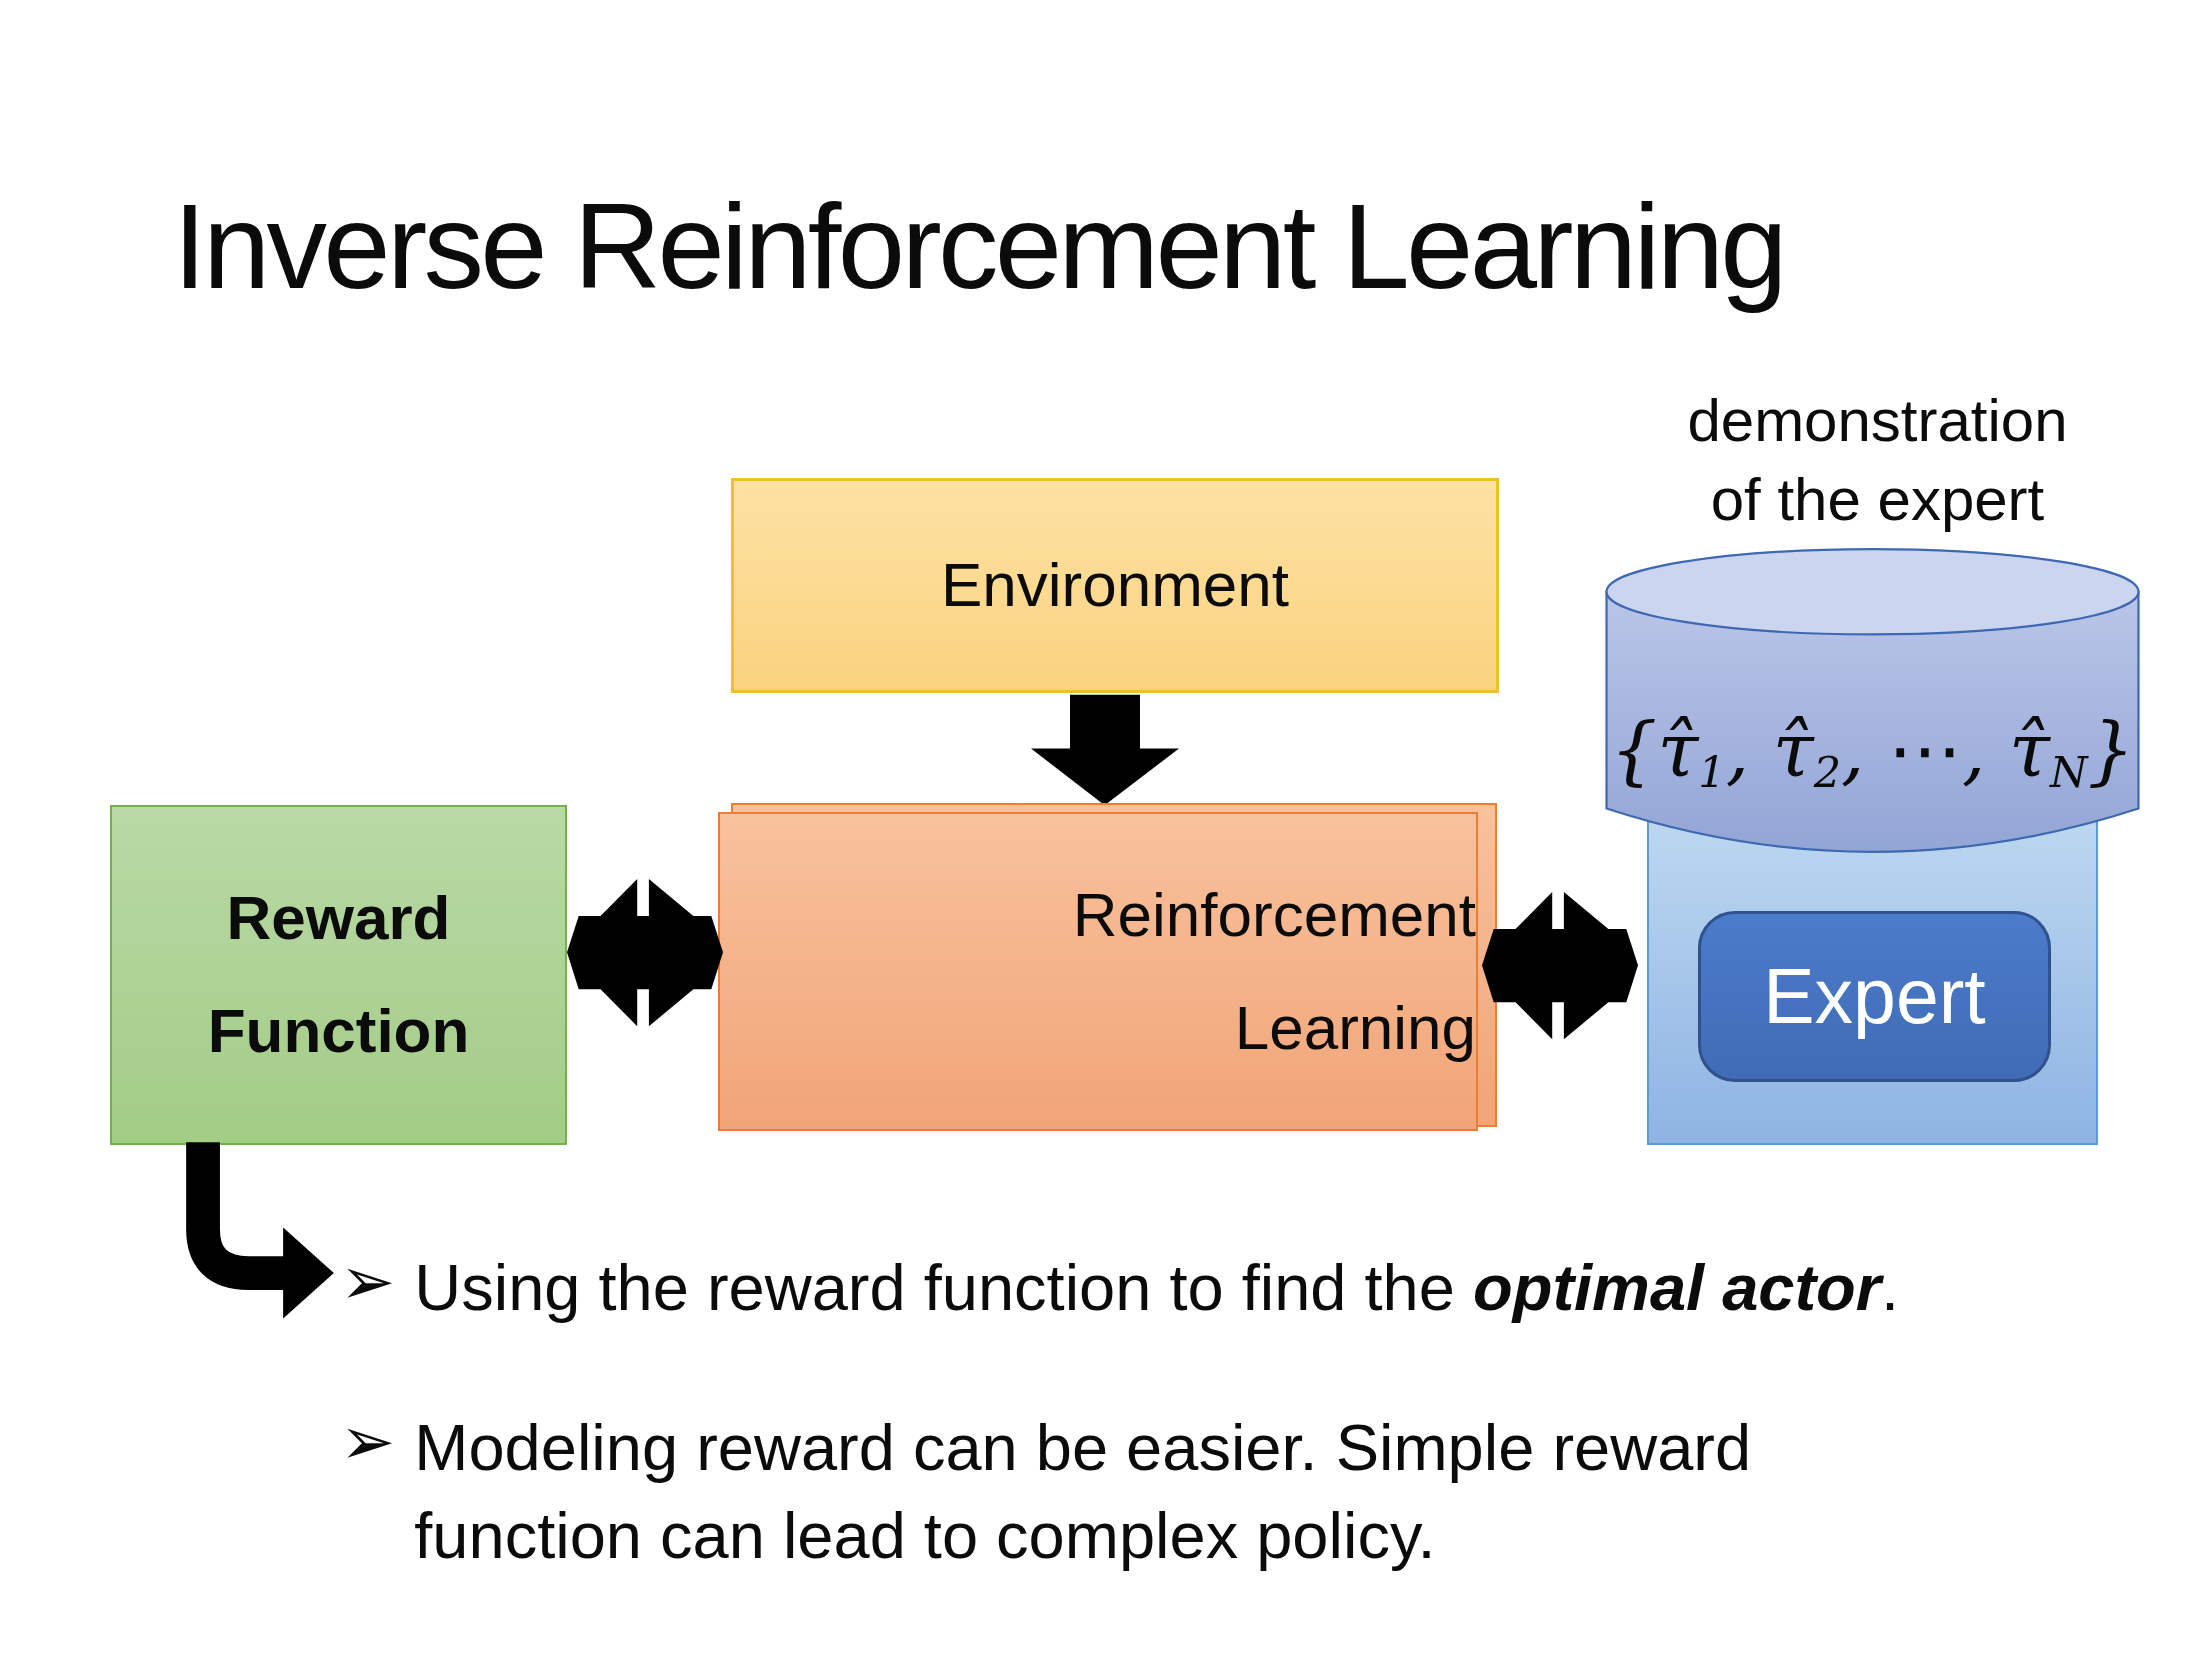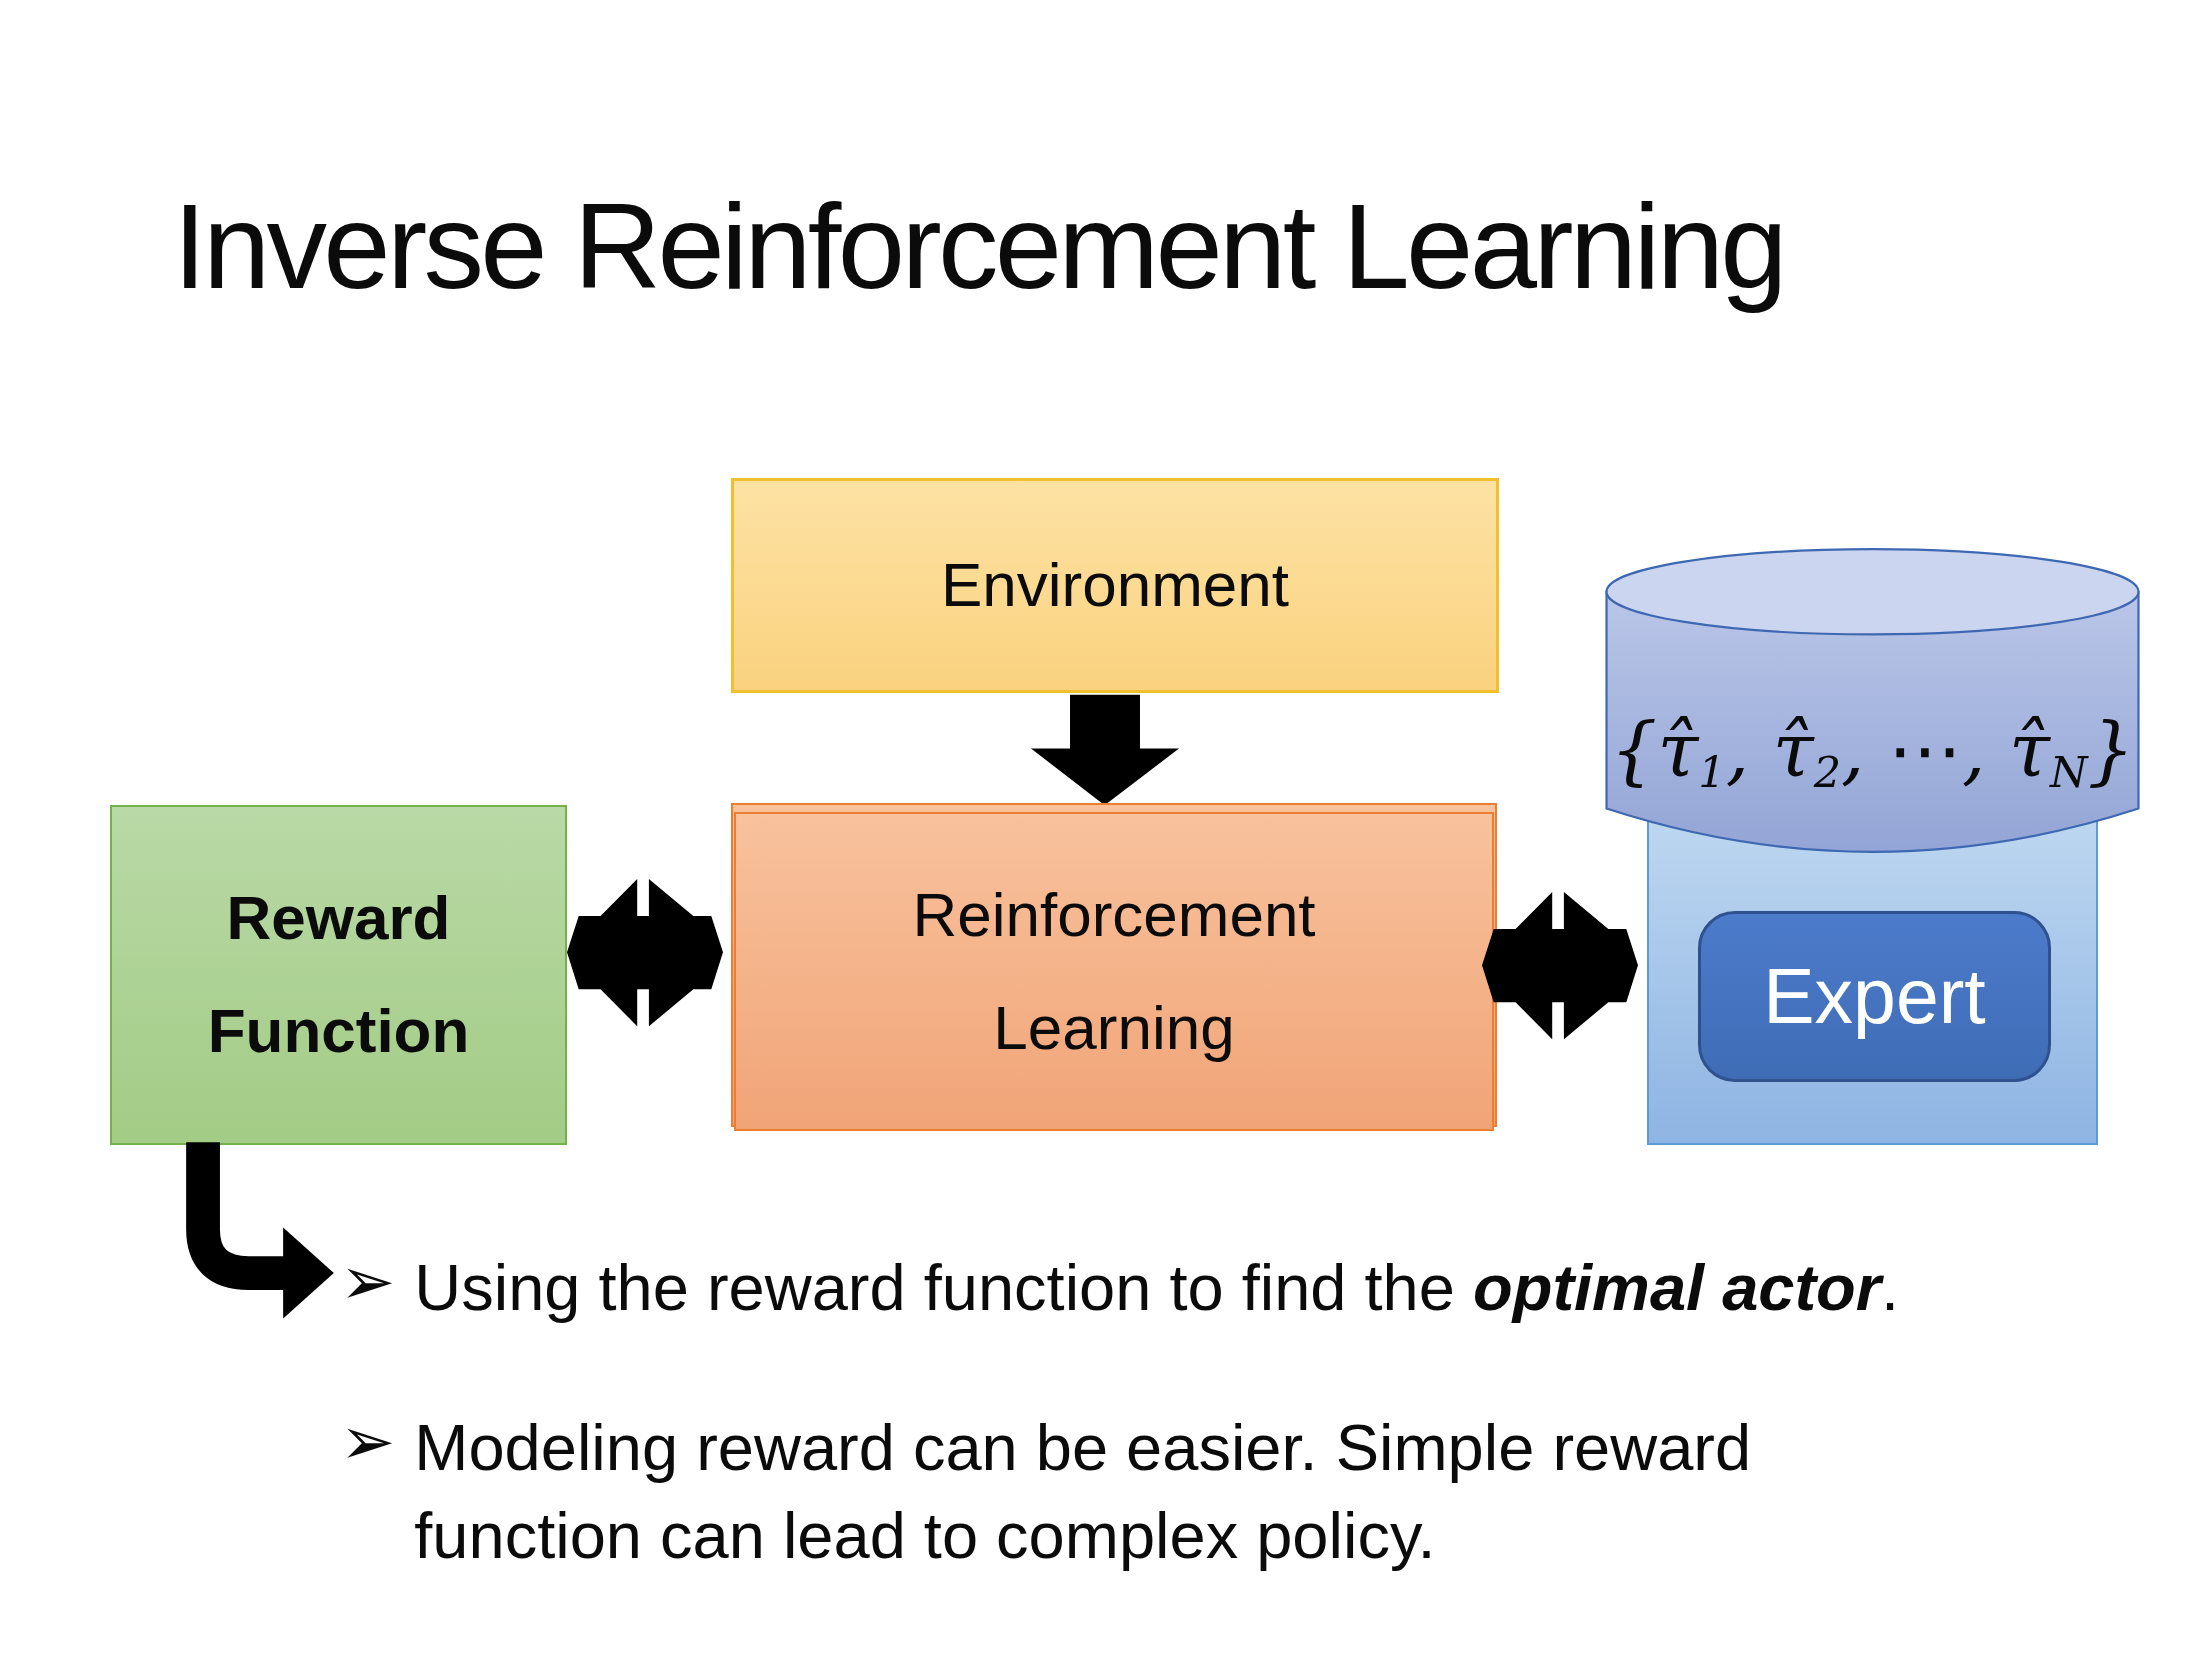--- a/index.html
+++ b/index.html
@@ -30,23 +30,24 @@
     background:linear-gradient(180deg,var(--reward_fill_top),var(--reward_fill_bottom));
     border:2.9px solid var(--reward_border);
     font-weight:bold;
   }
   .rl-echo{
     left:731px;top:803px;width:766px;height:324px;box-sizing:border-box;
     background:linear-gradient(180deg,var(--rl_fill_top),var(--rl_fill_bottom));
     border:2.9px solid var(--rl_border);
   }
   .rl{
-    left:734px;top:812px;width:760px;height:319px;
+    left:718px;top:812px;width:760px;height:319px;
     background:linear-gradient(180deg,var(--rl_fill_top),var(--rl_fill_bottom));
     border:2.9px solid var(--rl_border);
+    align-items:flex-end;
   }
   .expert-panel{
     left:1647px;top:816px;width:451px;height:329px;box-sizing:border-box;
     background:linear-gradient(180deg,var(--expert_panel_fill_top),var(--expert_panel_fill_bottom));
     border:2.2px solid var(--expert_panel_border);
     z-index:1;
   }
   .expert-btn{
     position:absolute;left:49px;top:93px;width:353px;height:171px;box-sizing:border-box;
     background:linear-gradient(180deg,var(--expert_fill_top),var(--expert_fill_bottom));
@@ -76,20 +77,24 @@
     text-decoration-thickness:0.07em;text-underline-offset:0.22em;text-align:center;
   }
 </style>
 </head>
 <body>
 
 <div class="slide">
 
   <div class="abs title">Inverse Reinforcement Learning</div>
 
+  <div class="abs demo-label">
+    <div>demonstration</div>
+    <div>of the expert</div>
+  </div>
 
   <div class="abs box env">
     <div class="box-label">Environment</div>
   </div>
 
   <svg class="abs" style="left:1031px;top:694px;" width="148" height="112" viewBox="0 0 201 152" aria-hidden="true">
     <polygon class="arrow-fill" points="53,1 148,1 148,74 201,74 100,151 0,74 53,74"></polygon>
   </svg>
 
   <div class="abs box reward">

